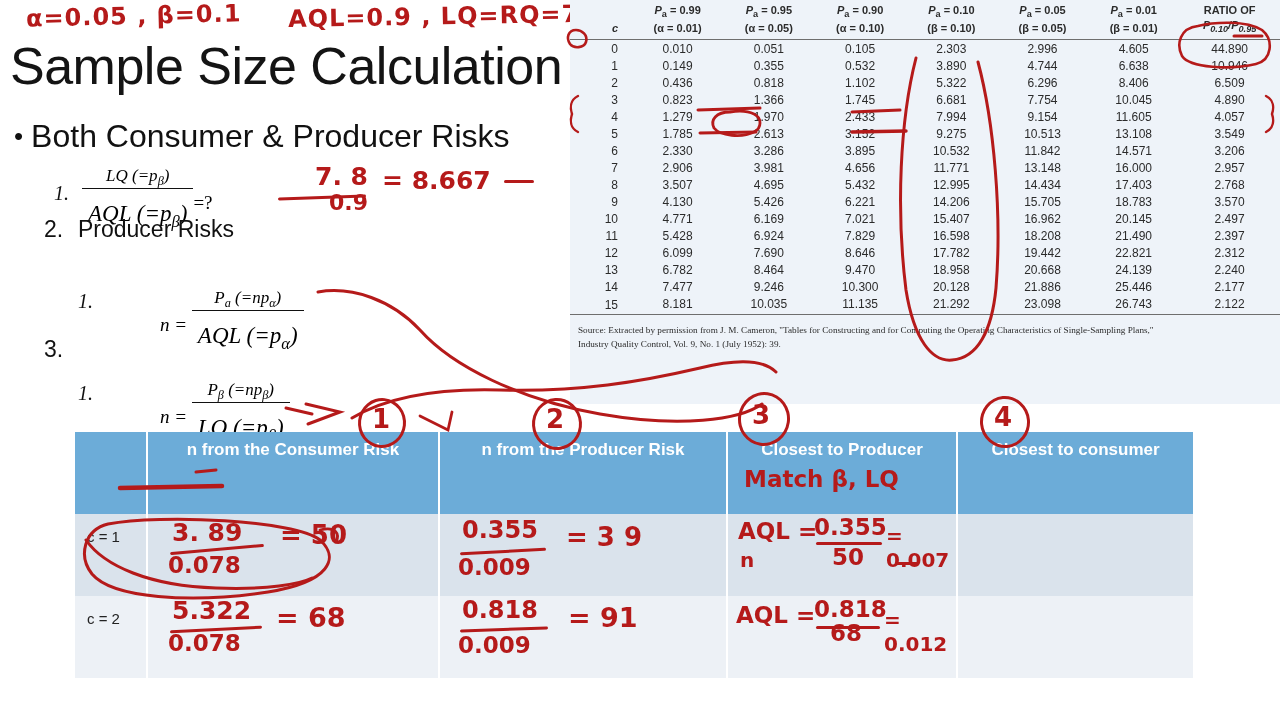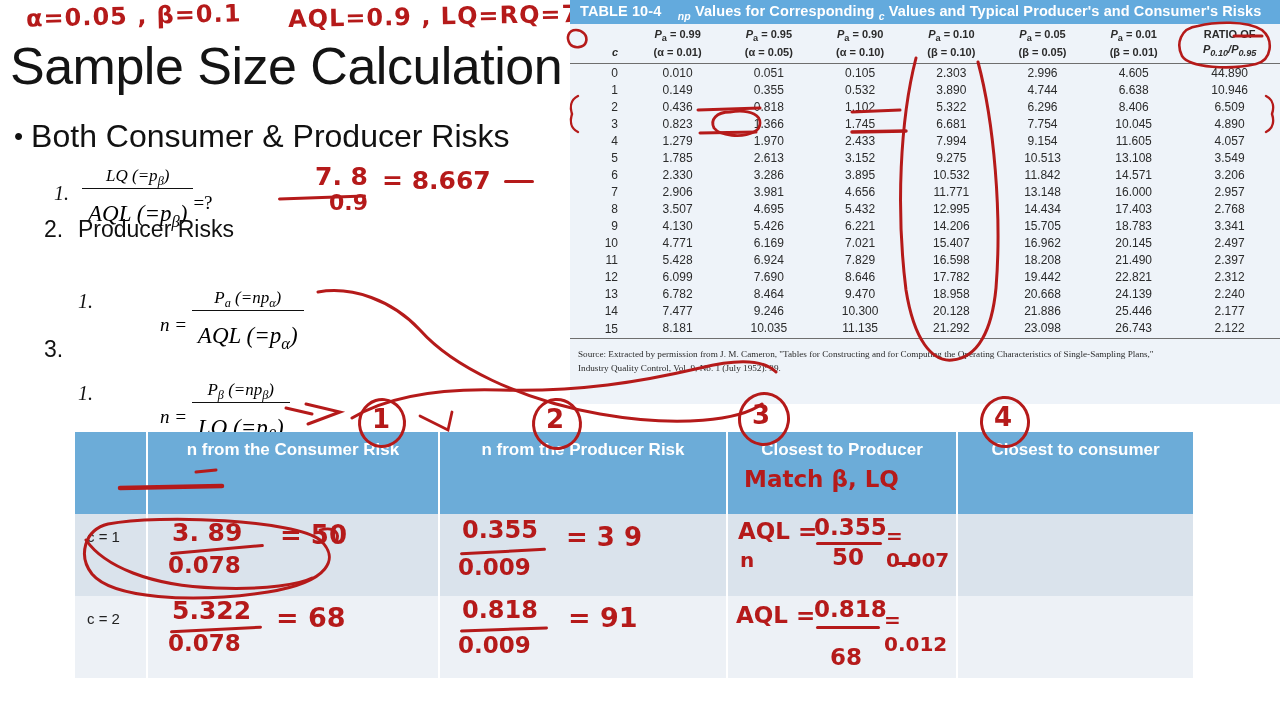--- a/index.html
+++ b/index.html
@@ -125,27 +125,20 @@
 
   <div class="hwfrac hand" style="left:276px;top:164px;width:92px;">
     <span class="n">7. 8</span>
     <span class="d">0.9</span>
   </div>
   <div class="hwline" style="left:278px;top:196px;width:88px;height:3px;transform:rotate(-2deg);"></div>
   <div class="hand" style="position:absolute;left:382px;top:166px;font-size:25px;">= 8.667</div>
   <div class="hwline" style="left:504px;top:180px;width:30px;height:3px;"></div>
 
   <div id="t104">
-    <div class="capbar">
-      <span>TABLE 10-4</span>
-      &nbsp;&nbsp;&nbsp;<span class="sub">np</span>
-      <span>Values for Corresponding</span>
-      <span class="sub">c</span>
-      <span>Values and Typical Producer's and Consumer's Risks</span>
-    </div>
 
     <table>
       <thead>
         <tr>
           <th style="width:46px;text-align:right;padding-right:14px;">
             <span style="font-style:italic;">c</span>
           </th>
           <th><span><i>P</i><sub>a</sub> = 0.99</span><span class="l2">(α = 0.01)</span></th>
           <th><span><i>P</i><sub>a</sub> = 0.95</span><span class="l2">(α = 0.05)</span></th>
           <th><span><i>P</i><sub>a</sub> = 0.90</span><span class="l2">(α = 0.10)</span></th>
@@ -247,21 +240,21 @@
             <td>2.768</td>
           </tr>
           <tr>
             <td class="cidx">9</td>
             <td>4.130</td>
             <td>5.426</td>
             <td>6.221</td>
             <td>14.206</td>
             <td>15.705</td>
             <td>18.783</td>
-            <td>3.341</td>
+            <td>3.570</td>
           </tr>
           <tr>
             <td class="cidx">10</td>
             <td>4.771</td>
             <td>6.169</td>
             <td>7.021</td>
             <td>15.407</td>
             <td>16.962</td>
             <td>20.145</td>
             <td>2.497</td>
@@ -392,21 +385,21 @@
         <td>
           <span class="cellhw" style="left:22px;top:0px;font-size:24px;">0.818</span>
           <span class="cellhw" style="left:18px;top:36px;font-size:23px;">0.009</span>
           <span class="hwline" style="left:20px;top:32px;width:88px;height:3px;transform:rotate(-2deg);"></span>
           <span class="cellhw" style="left:128px;top:6px;font-size:27px;">= 91</span>
         </td>
 
         <td>
           <span class="cellhw" style="left:8px;top:6px;font-size:23px;">AQL =</span>
           <span class="cellhw" style="left:86px;top:0px;font-size:23px;">0.818</span>
-          <span class="cellhw" style="left:102px;top:48px;font-size:23px;">68</span>
+          <span class="cellhw" style="left:102px;top:24px;font-size:23px;">68</span>
           <span class="hwline" style="left:88px;top:30px;width:64px;height:3px;"></span>
           <span class="cellhw" style="left:156px;top:12px;font-size:20px;">= 0.012</span>
         </td>
 
         <td style="border-right:none;"></td>
       </tr>
     </tbody>
   </table>
 
   <div class="ellipse" style="left:358px;top:398px;width:42px;height:44px;transform:rotate(6deg);"></div>

